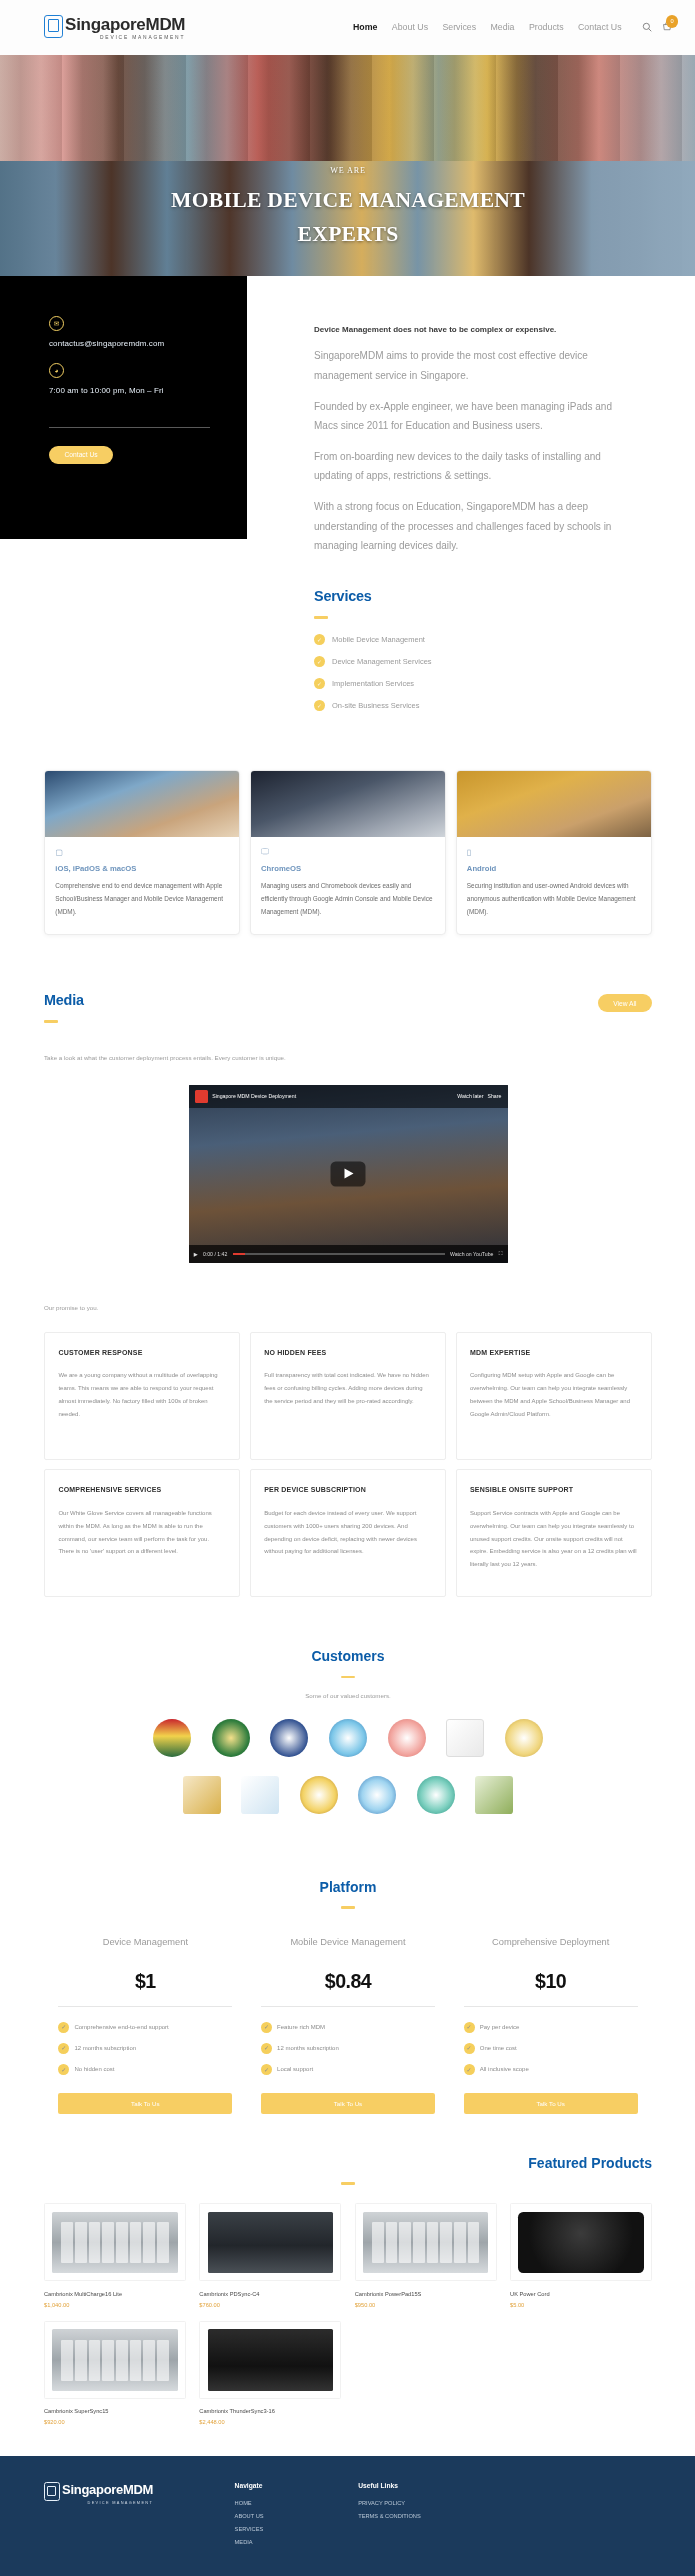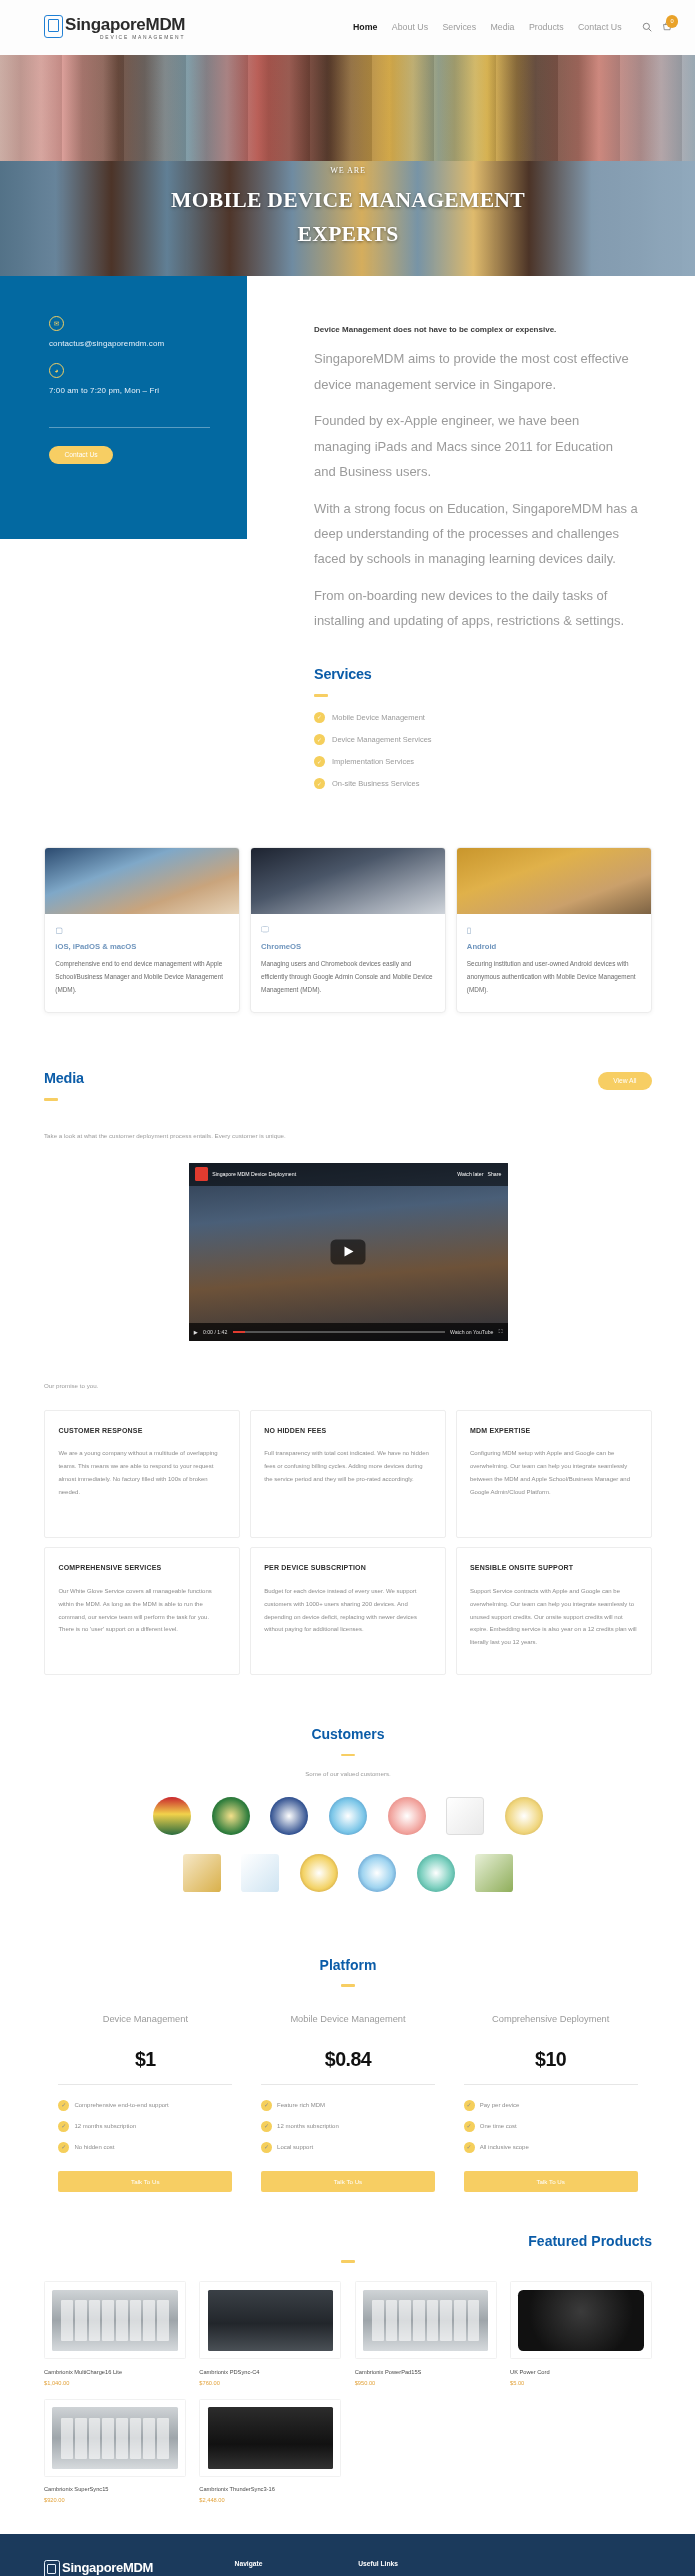--- a/index.html
+++ b/index.html
@@ -93,42 +93,42 @@
   .hero-title {
     color:#fff; font-size: 21.6px; font-weight: 700; letter-spacing: 0.3px;
     line-height: 1.55;
   }
 
   
   .intro { position: relative; min-height: 263px; }
   .blue-panel {
     position: absolute; left: 0; top: 0;
     width: 247px; height: 263px;
-    background: #0369a1;
+    background: #000000;
     padding: 40px 0 0 49px;
     color: #e8f1fa;
   }
   .bp-icon {
     width: 15px; height: 15px; border-radius: 50%;
     border: 1px solid #f2cf63; display:flex; align-items:center; justify-content:center;
     color: #f2cf63; font-size: 6.7px; margin-bottom: 8.2px;
   }
   .bp-text { font-size: 8px; letter-spacing: 0.1px; margin-bottom: 14.4px; }
   .bp-divider { width: 161px; height: 0.5px; background: rgba(255,255,255,.35); margin: 32px 0 18.5px; }
   .btn-yellow {
     display: inline-flex; align-items: center; justify-content: center;
     background: #f7ce63; color: #ffffff; border: none; border-radius: 11.3px;
     font-size: 6.7px; padding: 5.7px 15.5px; cursor: pointer;
     font-family: "Liberation Sans", sans-serif;
   }
   .intro-text {
     margin-left: 314px; padding: 49px 31px 20.6px 0; max-width: 355px;
   }
   .intro-head { font-size: 8px; font-weight: 700; color: #3b3b3b; margin-bottom: 12.4px; }
-  .intro-p { font-size: 13px; line-height: 1.95; color: #9b9b9b; margin-bottom: 11.3px; }
+  .intro-p { font-size: 10px; line-height: 1.95; color: #9b9b9b; margin-bottom: 11.3px; }
 
   
   .services { margin-left: 314px; padding-bottom: 23px; }
   .sec-title { font-size: 14.4px; font-weight: 700; color: #0b5ca8; letter-spacing: -0.2px; }
   .sec-rule { width: 14.4px; height: 2.6px; background: #f7ce63; border-radius: 1px; margin: 12.4px 0 15.5px; }
   .svc-item { display: flex; align-items: center; gap: 7.2px; margin-bottom: 11.3px; }
   .tick {
     width: 10.8px; height: 10.8px; border-radius: 50%;
     background: #f5cf5c; color: #fff; font-size: 5.7px;
     display:flex; align-items:center; justify-content:center; flex: none;
@@ -306,31 +306,31 @@
       <div class="hero-title">MOBILE DEVICE MANAGEMENT</div>
       <div class="hero-title">EXPERTS</div>
     </div>
   </div>
 
   <div class="intro">
     <div class="blue-panel">
       <div class="bp-icon">✉</div>
       <div class="bp-text">contactus@singaporemdm.com</div>
       <div class="bp-icon">◕</div>
-      <div class="bp-text">7:00 am to 7:20 pm, Mon – Fri</div>
+      <div class="bp-text">7:00 am to 10:00 pm, Mon – Fri</div>
       <div class="bp-divider"></div>
       <button class="btn-yellow">Contact Us</button>
     </div>
 
     <div class="intro-text">
       <div class="intro-head">Device Management does not have to be complex or expensive.</div>
       <p class="intro-p">SingaporeMDM aims to provide the most cost effective device management service in Singapore.</p>
       <p class="intro-p">Founded by ex-Apple engineer, we have been managing iPads and Macs since 2011 for Education and Business users.</p>
+      <p class="intro-p">From on-boarding new devices to the daily tasks of installing and updating of apps, restrictions &amp; settings.</p>
       <p class="intro-p">With a strong focus on Education, SingaporeMDM has a deep understanding of the processes and challenges faced by schools in managing learning devices daily.</p>
-      <p class="intro-p">From on-boarding new devices to the daily tasks of installing and updating of apps, restrictions &amp; settings.</p>
     </div>
 
     <div class="services">
       <div class="sec-title">Services</div>
       <div class="sec-rule"></div>
       <div class="svc-item">
         <span class="tick">✓</span>
         <span class="svc-label">Mobile Device Management</span>
       </div>
       <div class="svc-item">

